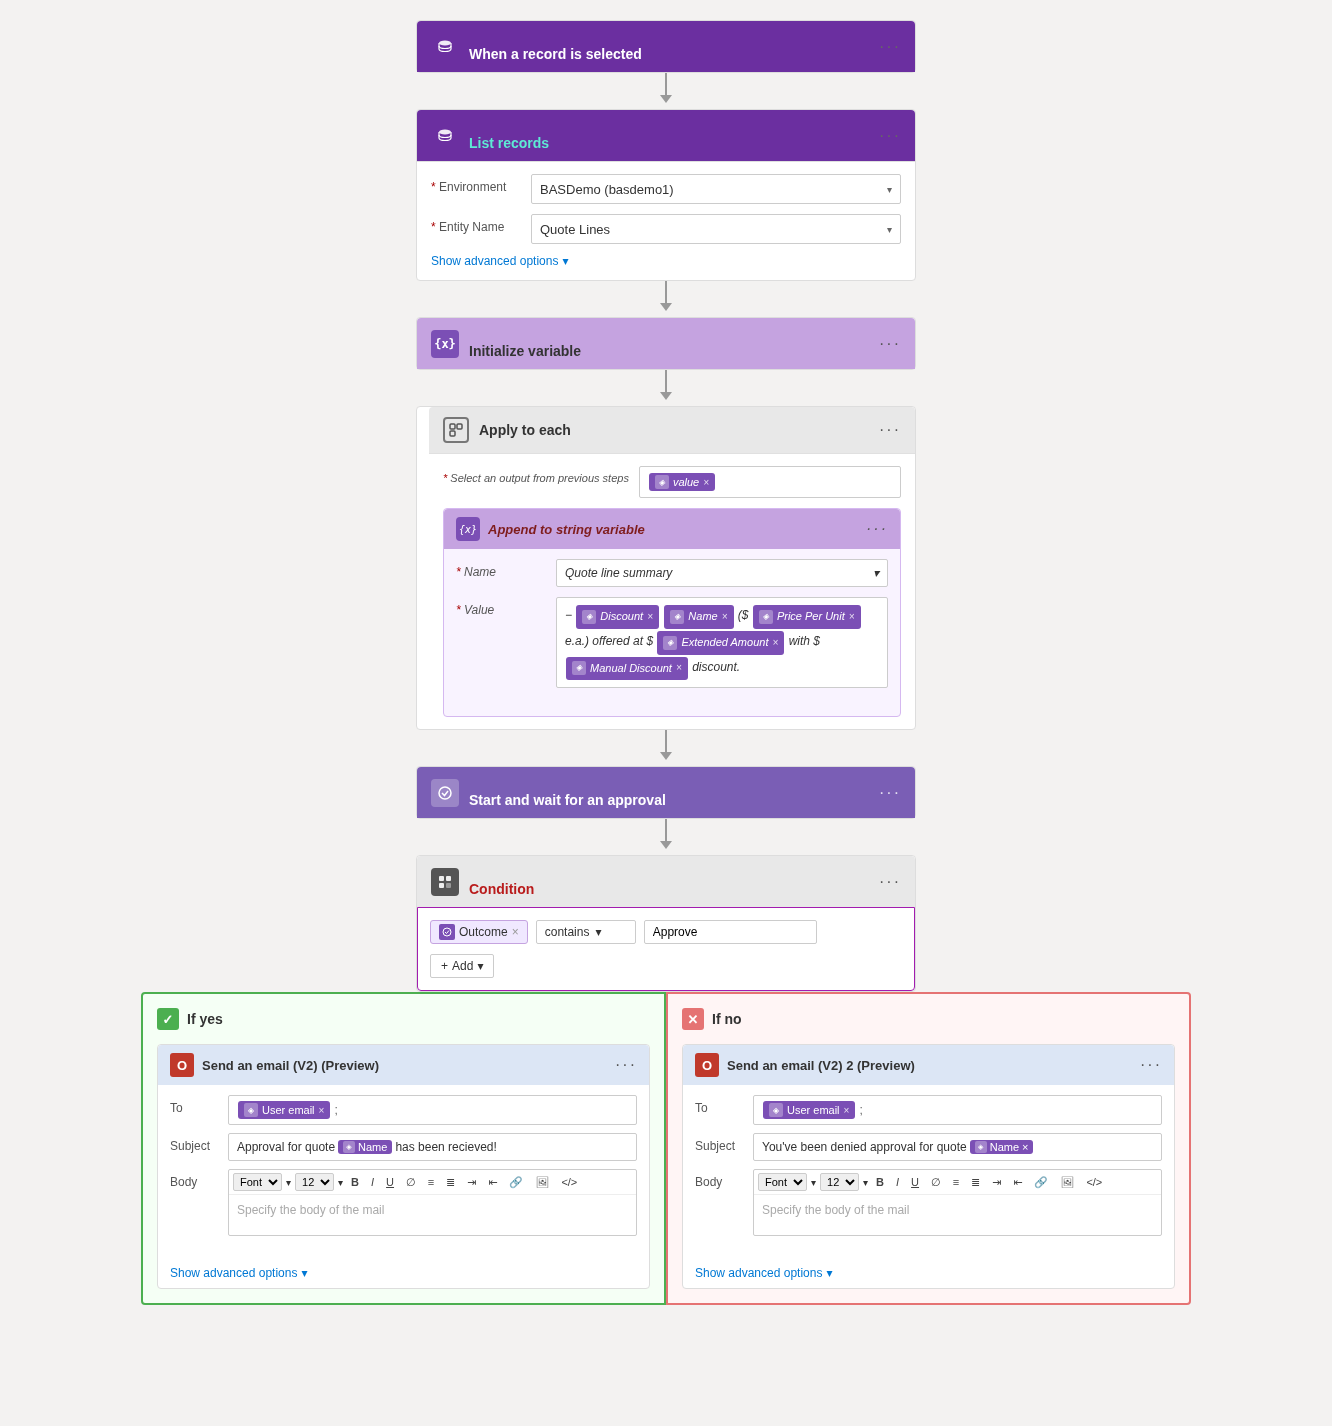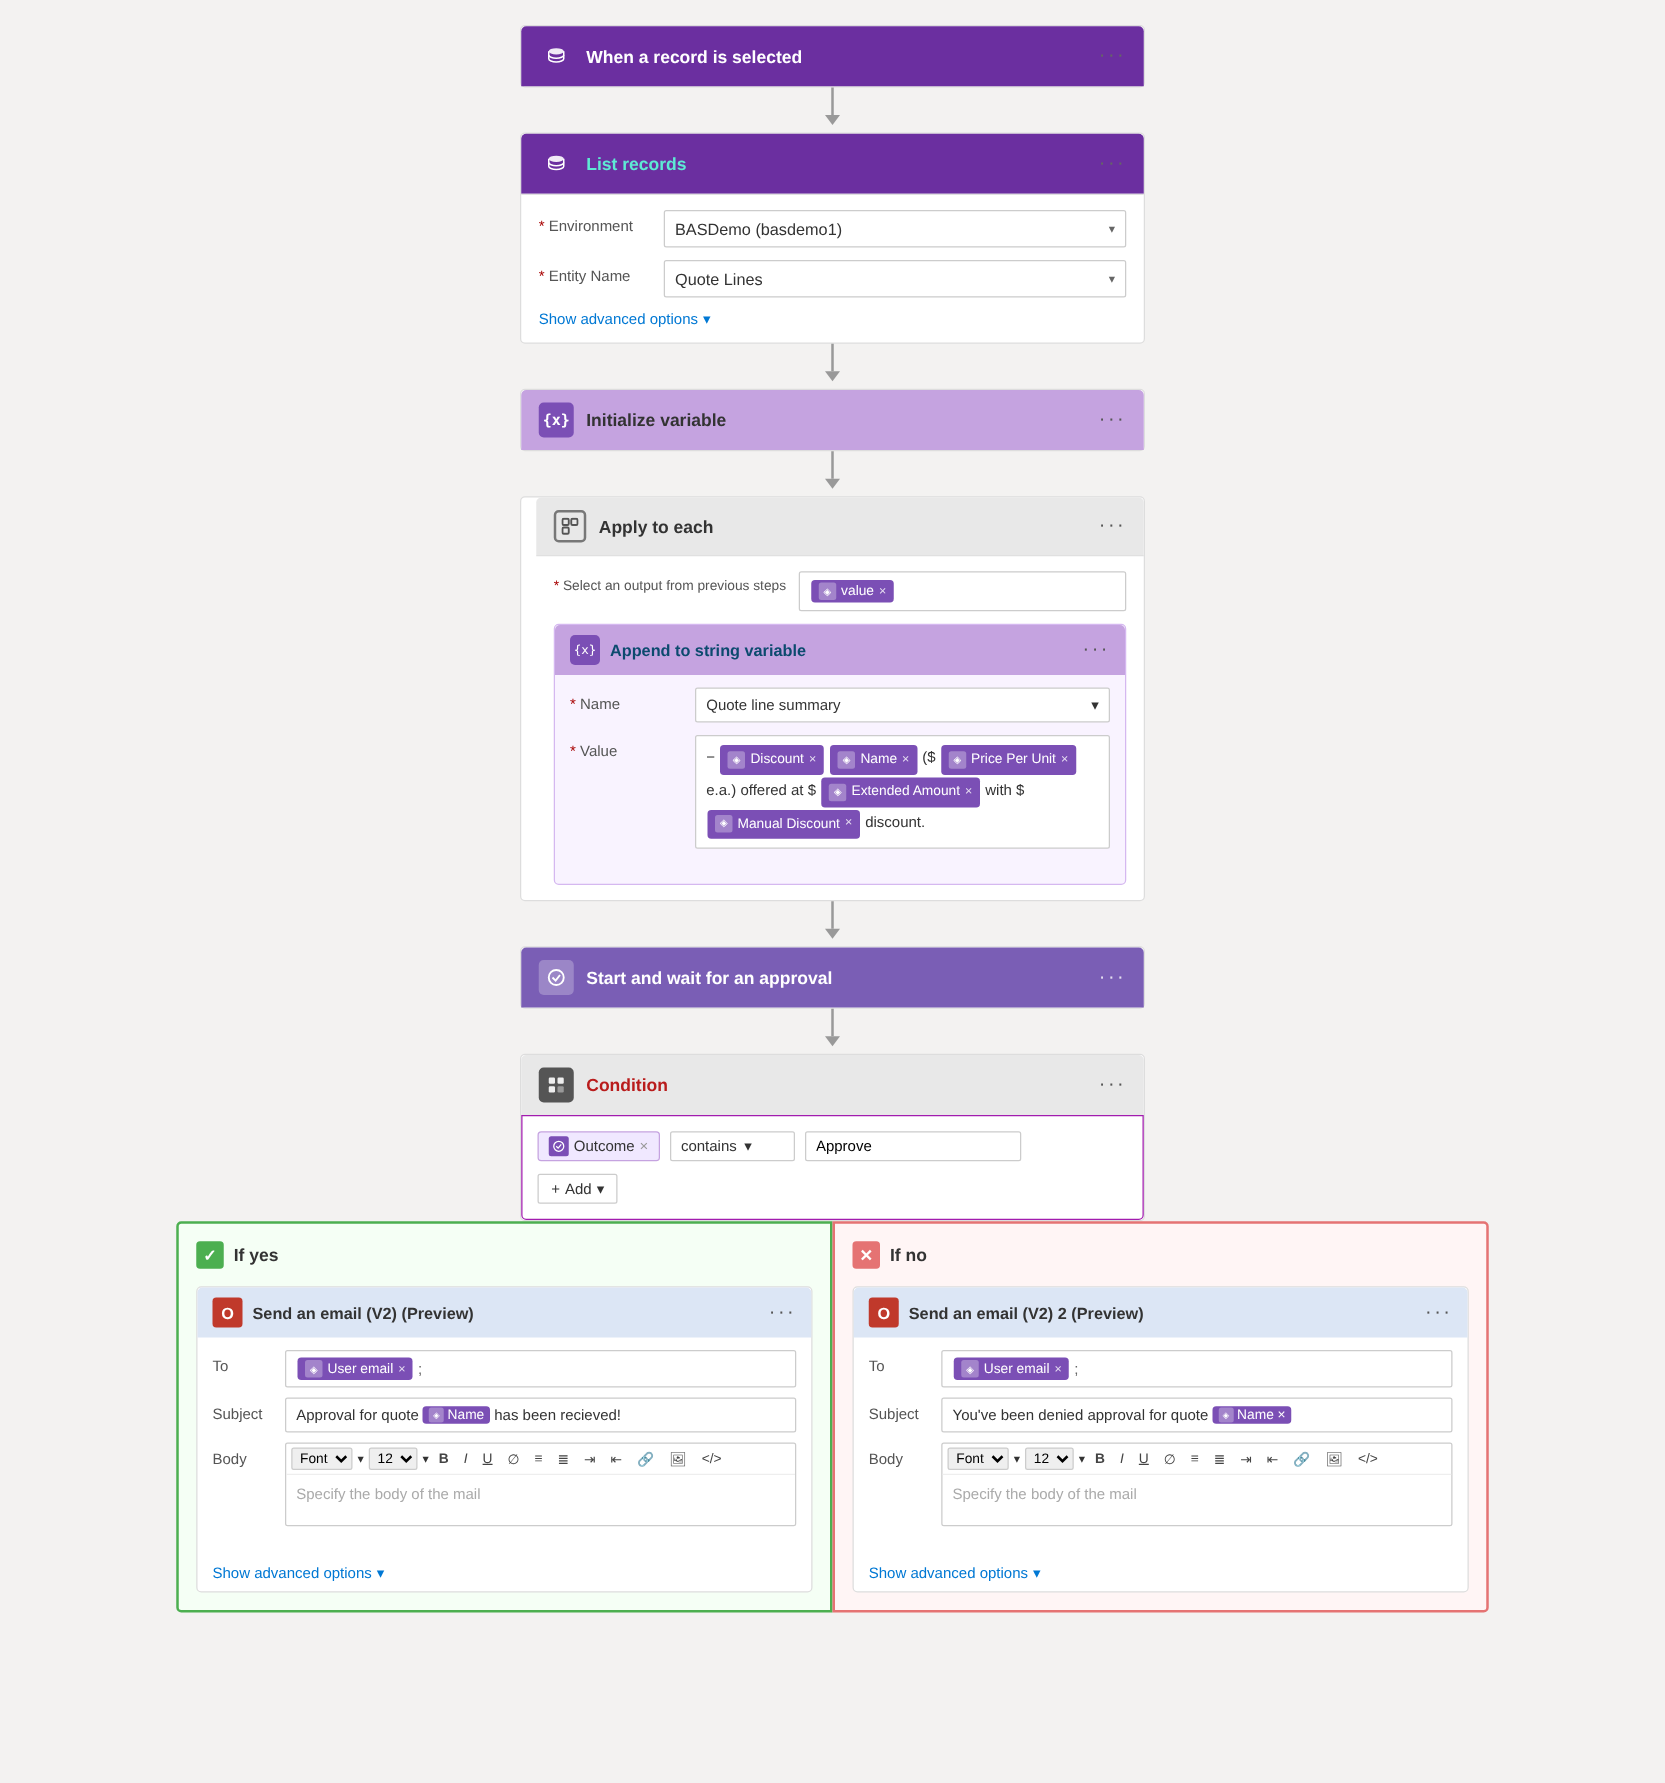--- a/index.html
+++ b/index.html
@@ -40,20 +40,21 @@
 
     .card-header-left {
       display: flex;
       align-items: center;
       gap: 10px;
     }
 
     .card-title {
       font-size: 14px;
       font-weight: 600;
+      margin-top: 15px;
     }
 
     .card-body {
       padding: 12px 14px;
       border-top: 1px solid #e0e0e0;
     }
 
     .card-icon {
       width: 28px;
       height: 28px;
@@ -162,20 +163,21 @@
       display: flex;
       align-items: center;
       justify-content: space-between;
       padding: 10px 14px;
       border-radius: 4px 4px 0 0;
     }
 
     .apply-each-body {
       padding: 12px 14px;
       border-top: 1px solid #e0e0e0;
+      font-style: italic;
     }
 
     
     .token-chip {
       display: inline-flex;
       align-items: center;
       background: #7b4fb5;
       color: white;
       border-radius: 3px;
       padding: 2px 6px;
@@ -625,21 +627,21 @@
           </span>
         </div>
       </div>
 
       <div class="apply-nested">
         <div class="nested-header">
           <div style="display:flex;align-items:center;gap:8px;">
             <div class="card-icon" style="background:#7b4fb5;width:24px;height:24px;">
               <span style="font-family:monospace;font-size:10px;color:white;">{x}</span>
             </div>
-            <span style="font-size:13px;font-weight:600;color:#0c4a6e;">Append to string variable</span>
+            <span style="font-size:13px;font-weight:600;color:#7f1d1d;">Append to string variable</span>
           </div>
           <span class="three-dots" style="color:#555;">···</span>
         </div>
         <div class="nested-body">
           <div class="field-row">
             <span class="field-label required" style="font-size:12px;">Name</span>
             <div class="name-select">
               <span>Quote line summary</span>
               <span>▾</span>
             </div>

